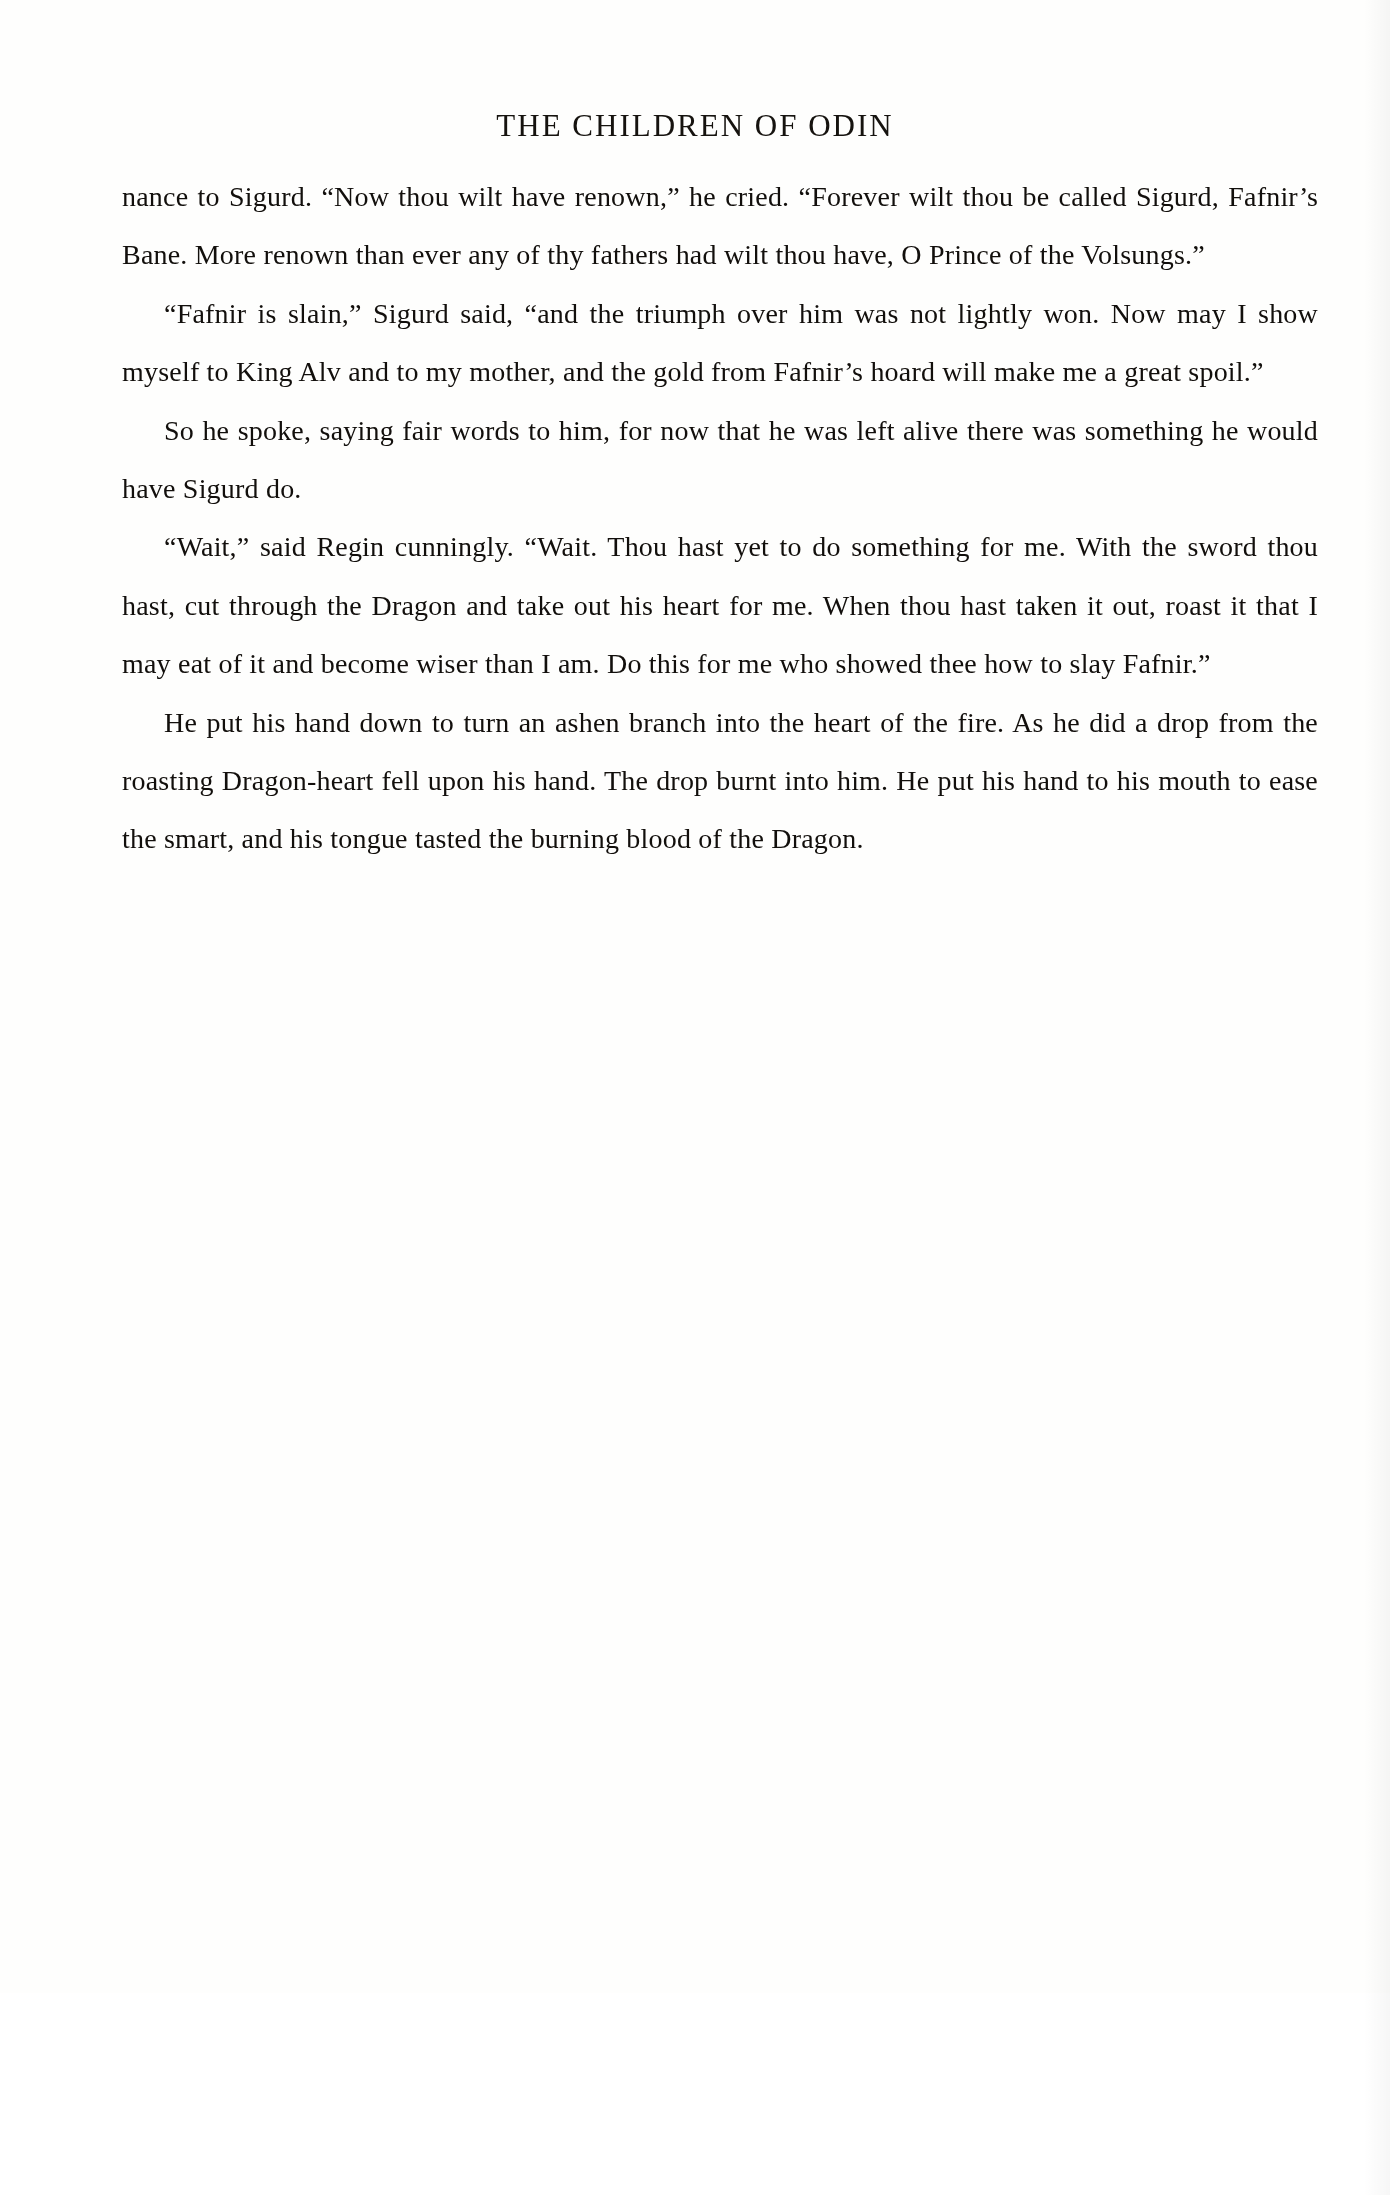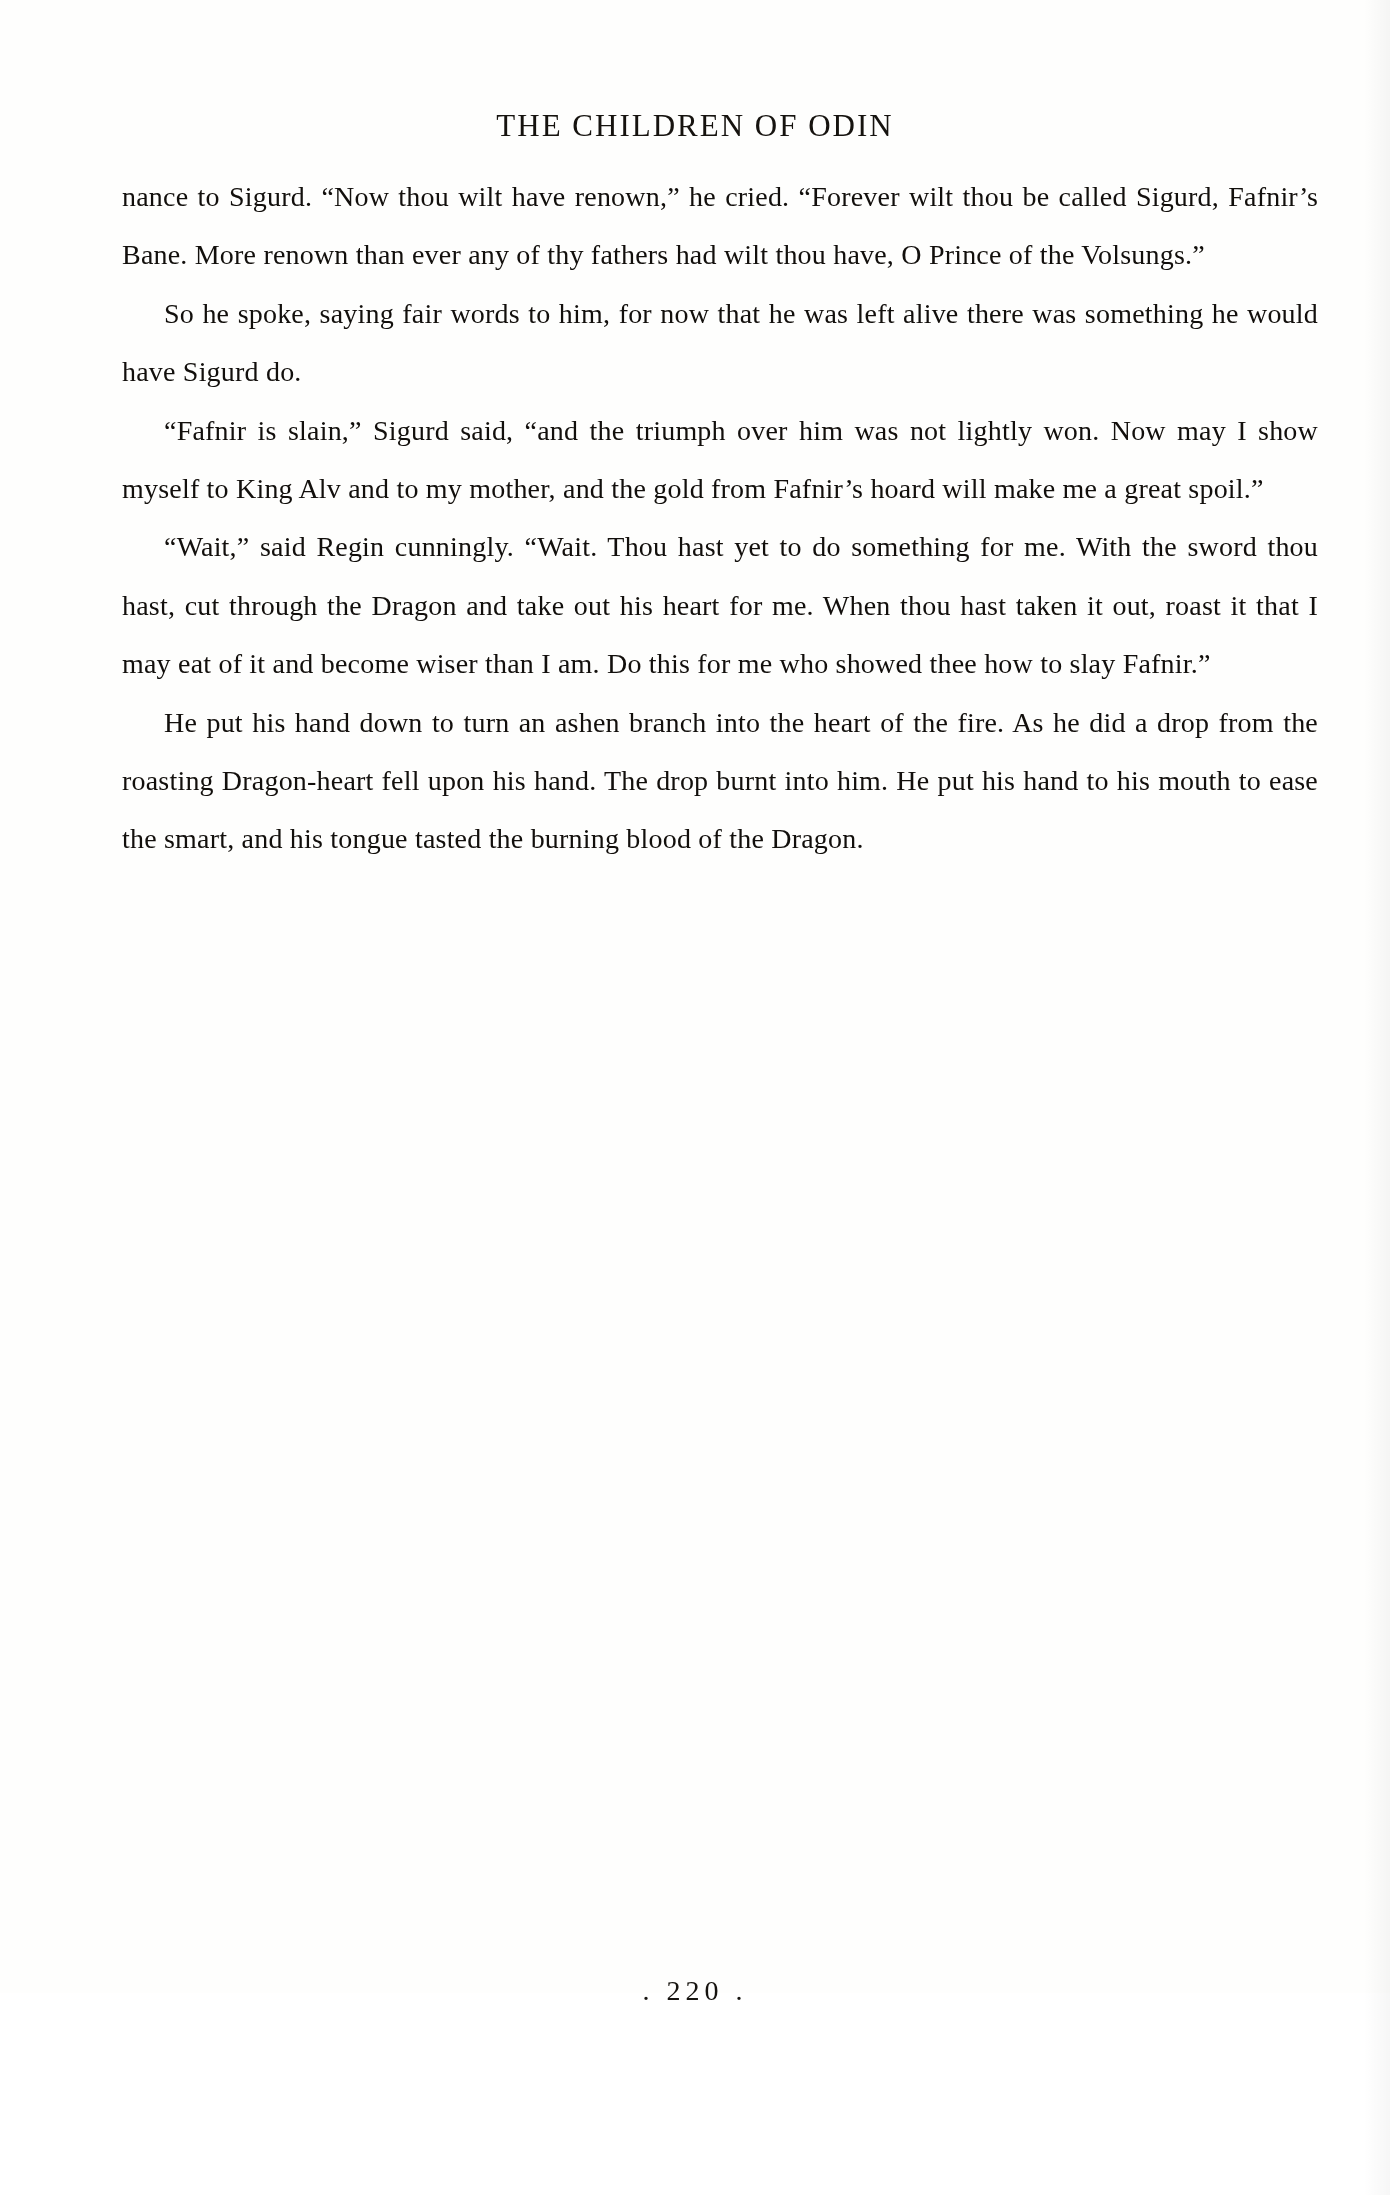--- a/index.html
+++ b/index.html
@@ -77,22 +77,21 @@
 </style>
 </head>
 <body>
 
 <div class="page">
 
   <div class="running-head">THE CHILDREN OF ODIN</div>
 
   <div class="body-text">
     <p class="no-indent">nance to Sigurd. “Now thou wilt have renown,” he cried. “Forever wilt thou be called Sigurd, Fafnir’s Bane. More renown than ever any of thy fathers had wilt thou have, O Prince of the Volsungs.”</p>
+    <p>“Fafnir is slain,” Sigurd said, “and the triumph over him was not lightly won. Now may I show myself to King Alv and to my mother, and the gold from Fafnir’s hoard will make me a great spoil.”</p>
     <p>So he spoke, saying fair words to him, for now that he was left alive there was something he would have Sigurd do.</p>
-    <p>“Fafnir is slain,” Sigurd said, “and the triumph over him was not lightly won. Now may I show myself to King Alv and to my mother, and the gold from Fafnir’s hoard will make me a great spoil.”</p>
     <p>“Wait,” said Regin cunningly. “Wait. Thou hast yet to do something for me. With the sword thou hast, cut through the Dragon and take out his heart for me. When thou hast taken it out, roast it that I may eat of it and become wiser than I am. Do this for me who showed thee how to slay Fafnir.”</p>
     <p>He put his hand down to turn an ashen branch into the heart of the fire. As he did a drop from the roasting Dragon-heart fell upon his hand. The drop burnt into him. He put his hand to his mouth to ease the smart, and his tongue tasted the burning blood of the Dragon.</p>
   </div>
 
-  <div class="folio">. 220 .</div>
 
   <div class="edge-shade"></div>
 </div>
 
 </body></html>

